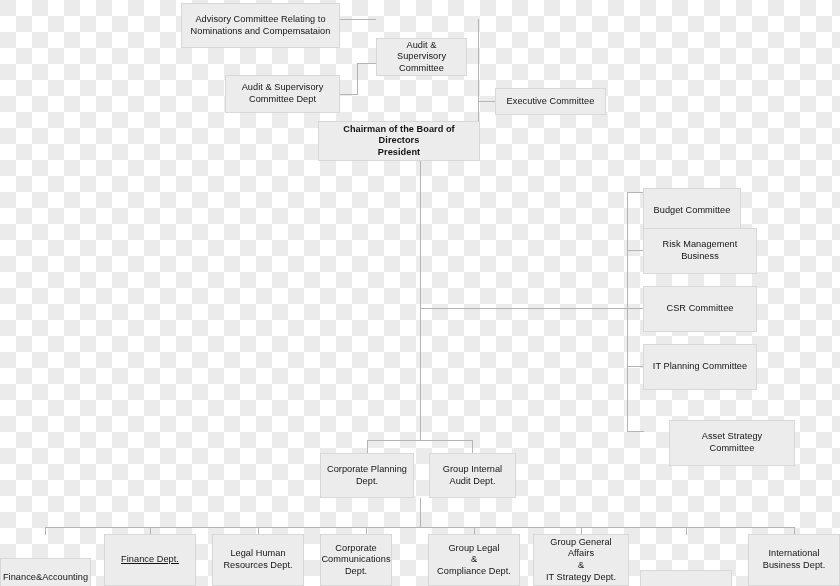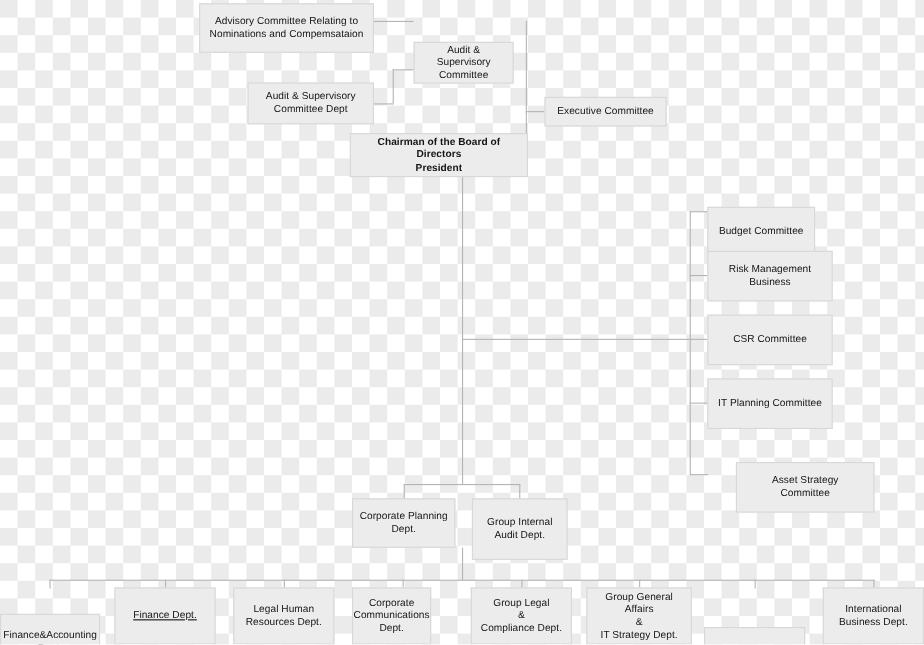--- a/index.html
+++ b/index.html
@@ -107,21 +107,21 @@
   <div class="node" style="left:643px; top:286px; width:114px; height:46px;">CSR Committee</div>
 
   <div class="node" style="left:643px; top:344px; width:114px; height:46px;text-align:center;">IT Planning Committee</div>
 
   <div class="node" style="left:669px; top:402px; width:126px; height:46px;margin-top:18px;">Asset Strategy
 Committee</div>
 
   <div class="node" style="left:320px; top:453px; width:94px; height:45px;">Corporate Planning
 Dept.</div>
 
-  <div class="node" style="left:429px; top:453px; width:87px; height:56px;">Group Internal
+  <div class="node" style="left:429px; top:453px; width:87px; height:45px;">Group Internal
 Audit Dept.</div>
 
   <div id="bottom-row-host">
       <div class="node" style="left: 0px; top: 558px; width: 91px; height: 52px;">Finance&amp;Accounting
 Dept.</div>
       <div class="node" style="left: 104px; top: 534px; width: 92px; height: 52px; text-decoration: underline;">Finance Dept.</div>
       <div class="node" style="left: 212px; top: 534px; width: 92px; height: 52px;">Legal Human
 Resources Dept.</div>
       <div class="node" style="left: 320px; top: 534px; width: 72px; height: 52px;">Corporate
 Communications

